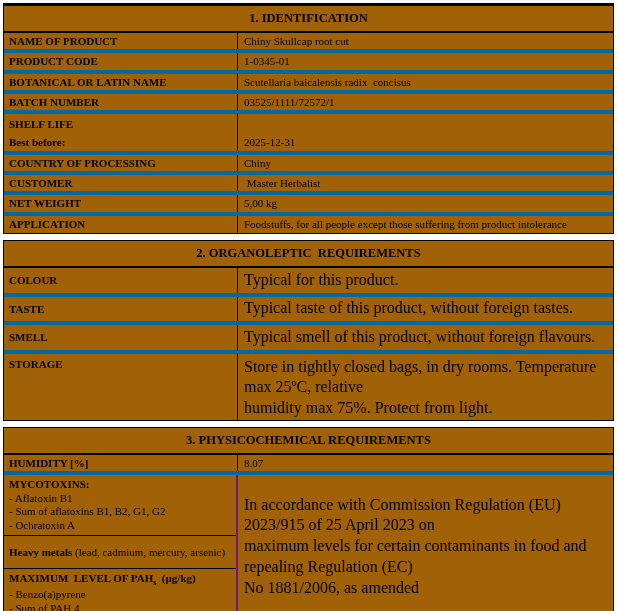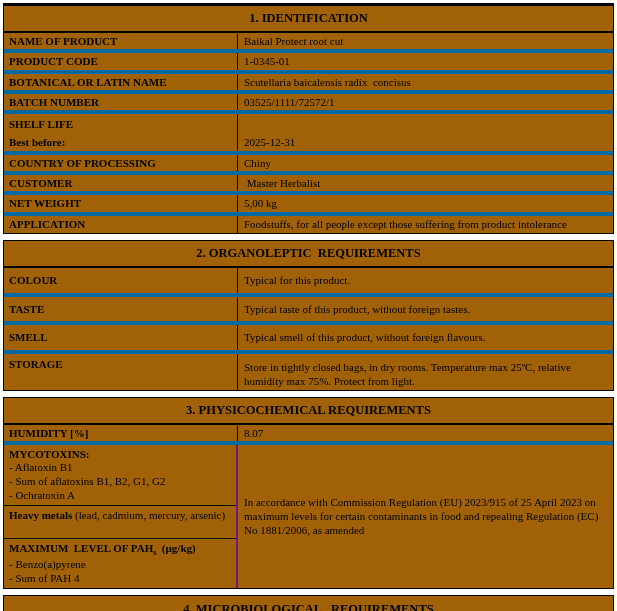--- a/index.html
+++ b/index.html
@@ -39,40 +39,40 @@
     align-self: stretch;
     border-right: 1px solid #000;
     font-weight: bold;
     padding: 1px 5px;
     white-space: pre-wrap;
     display: flex; flex-direction: column; justify-content: center;
   }
   .row.top .lc { justify-content: flex-start; padding-top: 3px; }
   .vc { flex: 1; padding: 1px 6px; white-space: pre-wrap; }
   .row.top .vc { padding-top: 3px; }
-  .small-val { font-size: 11px; }
+  .small-val { font-size: 16px; }
 
   .h17 { min-height: 17px; }
   .h27 { min-height: 27px; }
   .h28 { min-height: 28px; }
   .h29 { min-height: 29px; }
   .h36 { min-height: 36px; }
 
   .label2 { margin-top: 4px; }
 
   
   .split { display: flex; }
   .split-left {
     width: 234px; flex: 0 0 234px;
     border-right: 2px solid #701a75;
     display: flex; flex-direction: column;
   }
   .cell { padding: 2px 5px; }
   .cell-myco { min-height: 59px; border-bottom: 1px solid #000; }
-  .cell-heavy { min-height: 33px; border-bottom: 1px solid #000; display: flex; align-items: flex-start; }
+  .cell-heavy { min-height: 33px; border-bottom: 1px solid #000; display: flex; align-items: center; }
   .cell-pah { min-height: 48px; }
   .bold { font-weight: bold; }
   .list { white-space: pre-wrap; line-height: 1.25; }
   .myco-heading { font-weight: bold; }
   .pah-heading { font-weight: bold; white-space: pre-wrap; }
   .pah-heading sub { font-size: 8px; }
   .split-right {
     flex: 1;
     display: flex; align-items: center;
     padding: 2px 6px;
@@ -82,21 +82,21 @@
 </head>
 <body>
 
 <div class="page">
 
   <div class="tbl tbl-1">
     <div class="hdr hdr-1">1. IDENTIFICATION</div>
 
     <div class="row h17">
       <div class="lc">NAME OF PRODUCT</div>
-      <div class="vc">Baikal Protect root cut</div>
+      <div class="vc">Chiny Skullcap root cut</div>
     </div>
     <div class="row h17">
       <div class="lc">PRODUCT CODE</div>
       <div class="vc">1-0345-01</div>
     </div>
     <div class="row h17">
       <div class="lc">BOTANICAL OR LATIN NAME</div>
       <div class="vc">Scutellaria baicalensis radix  concisus</div>
     </div>
     <div class="row h17">

